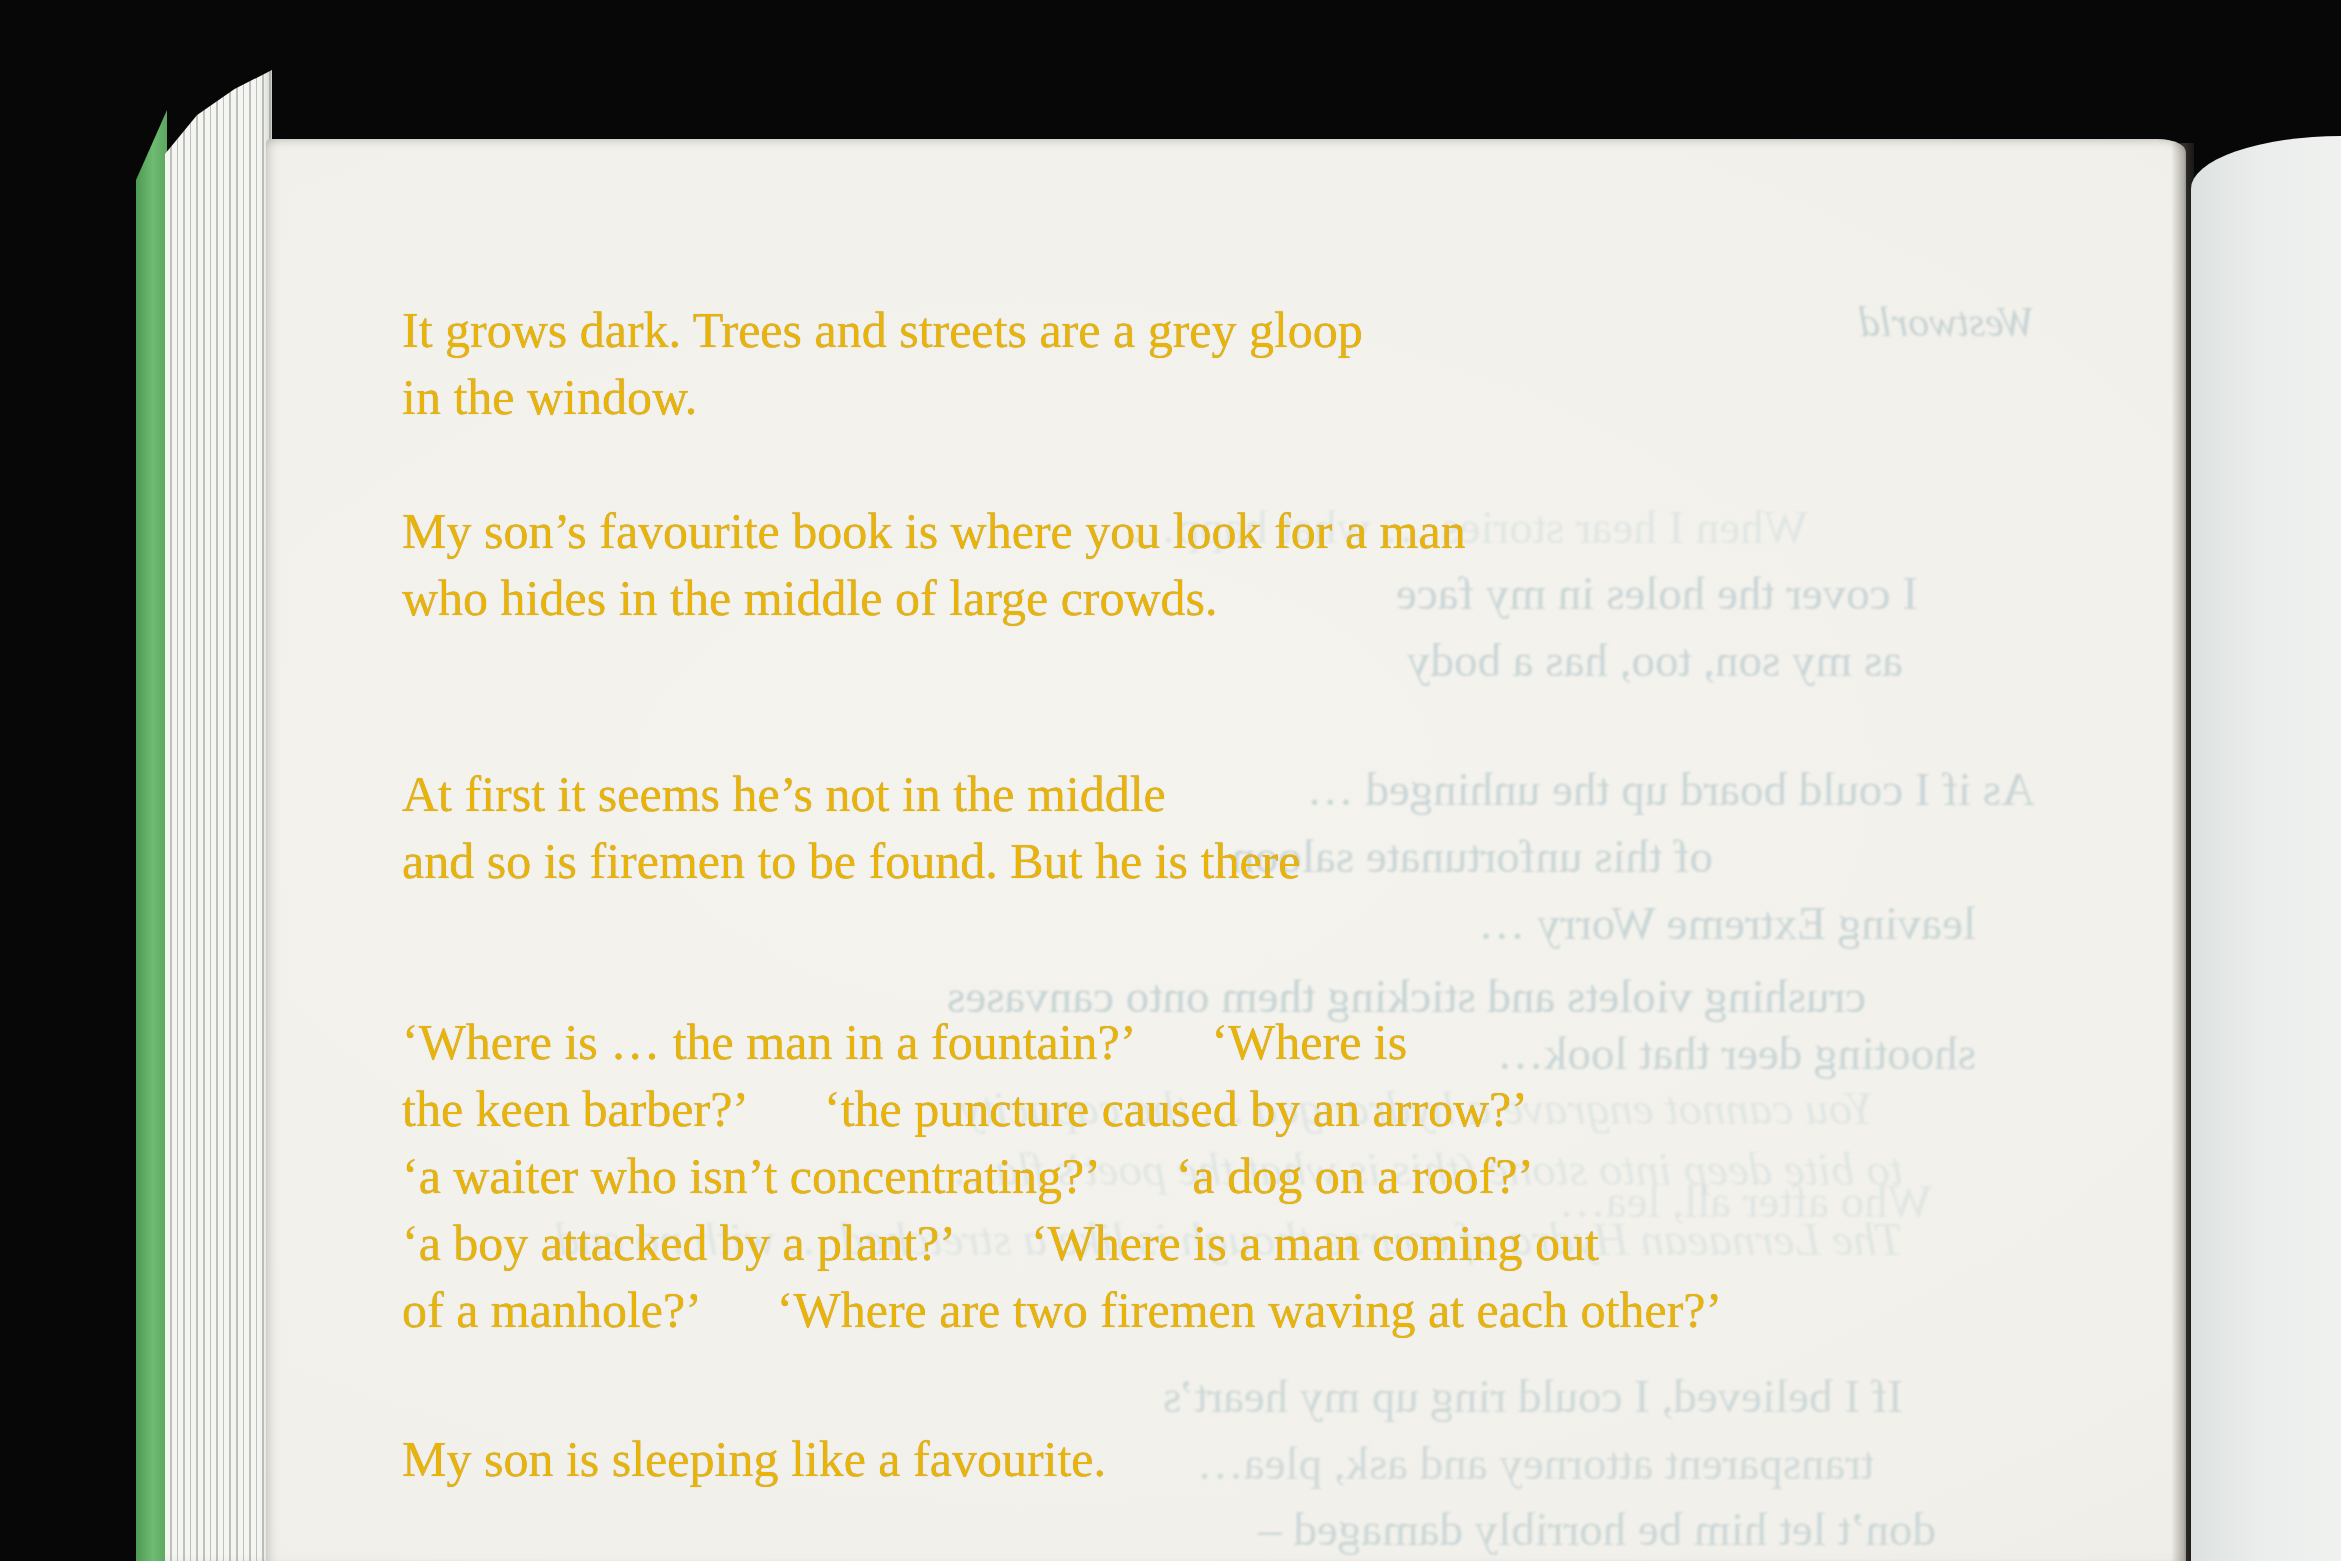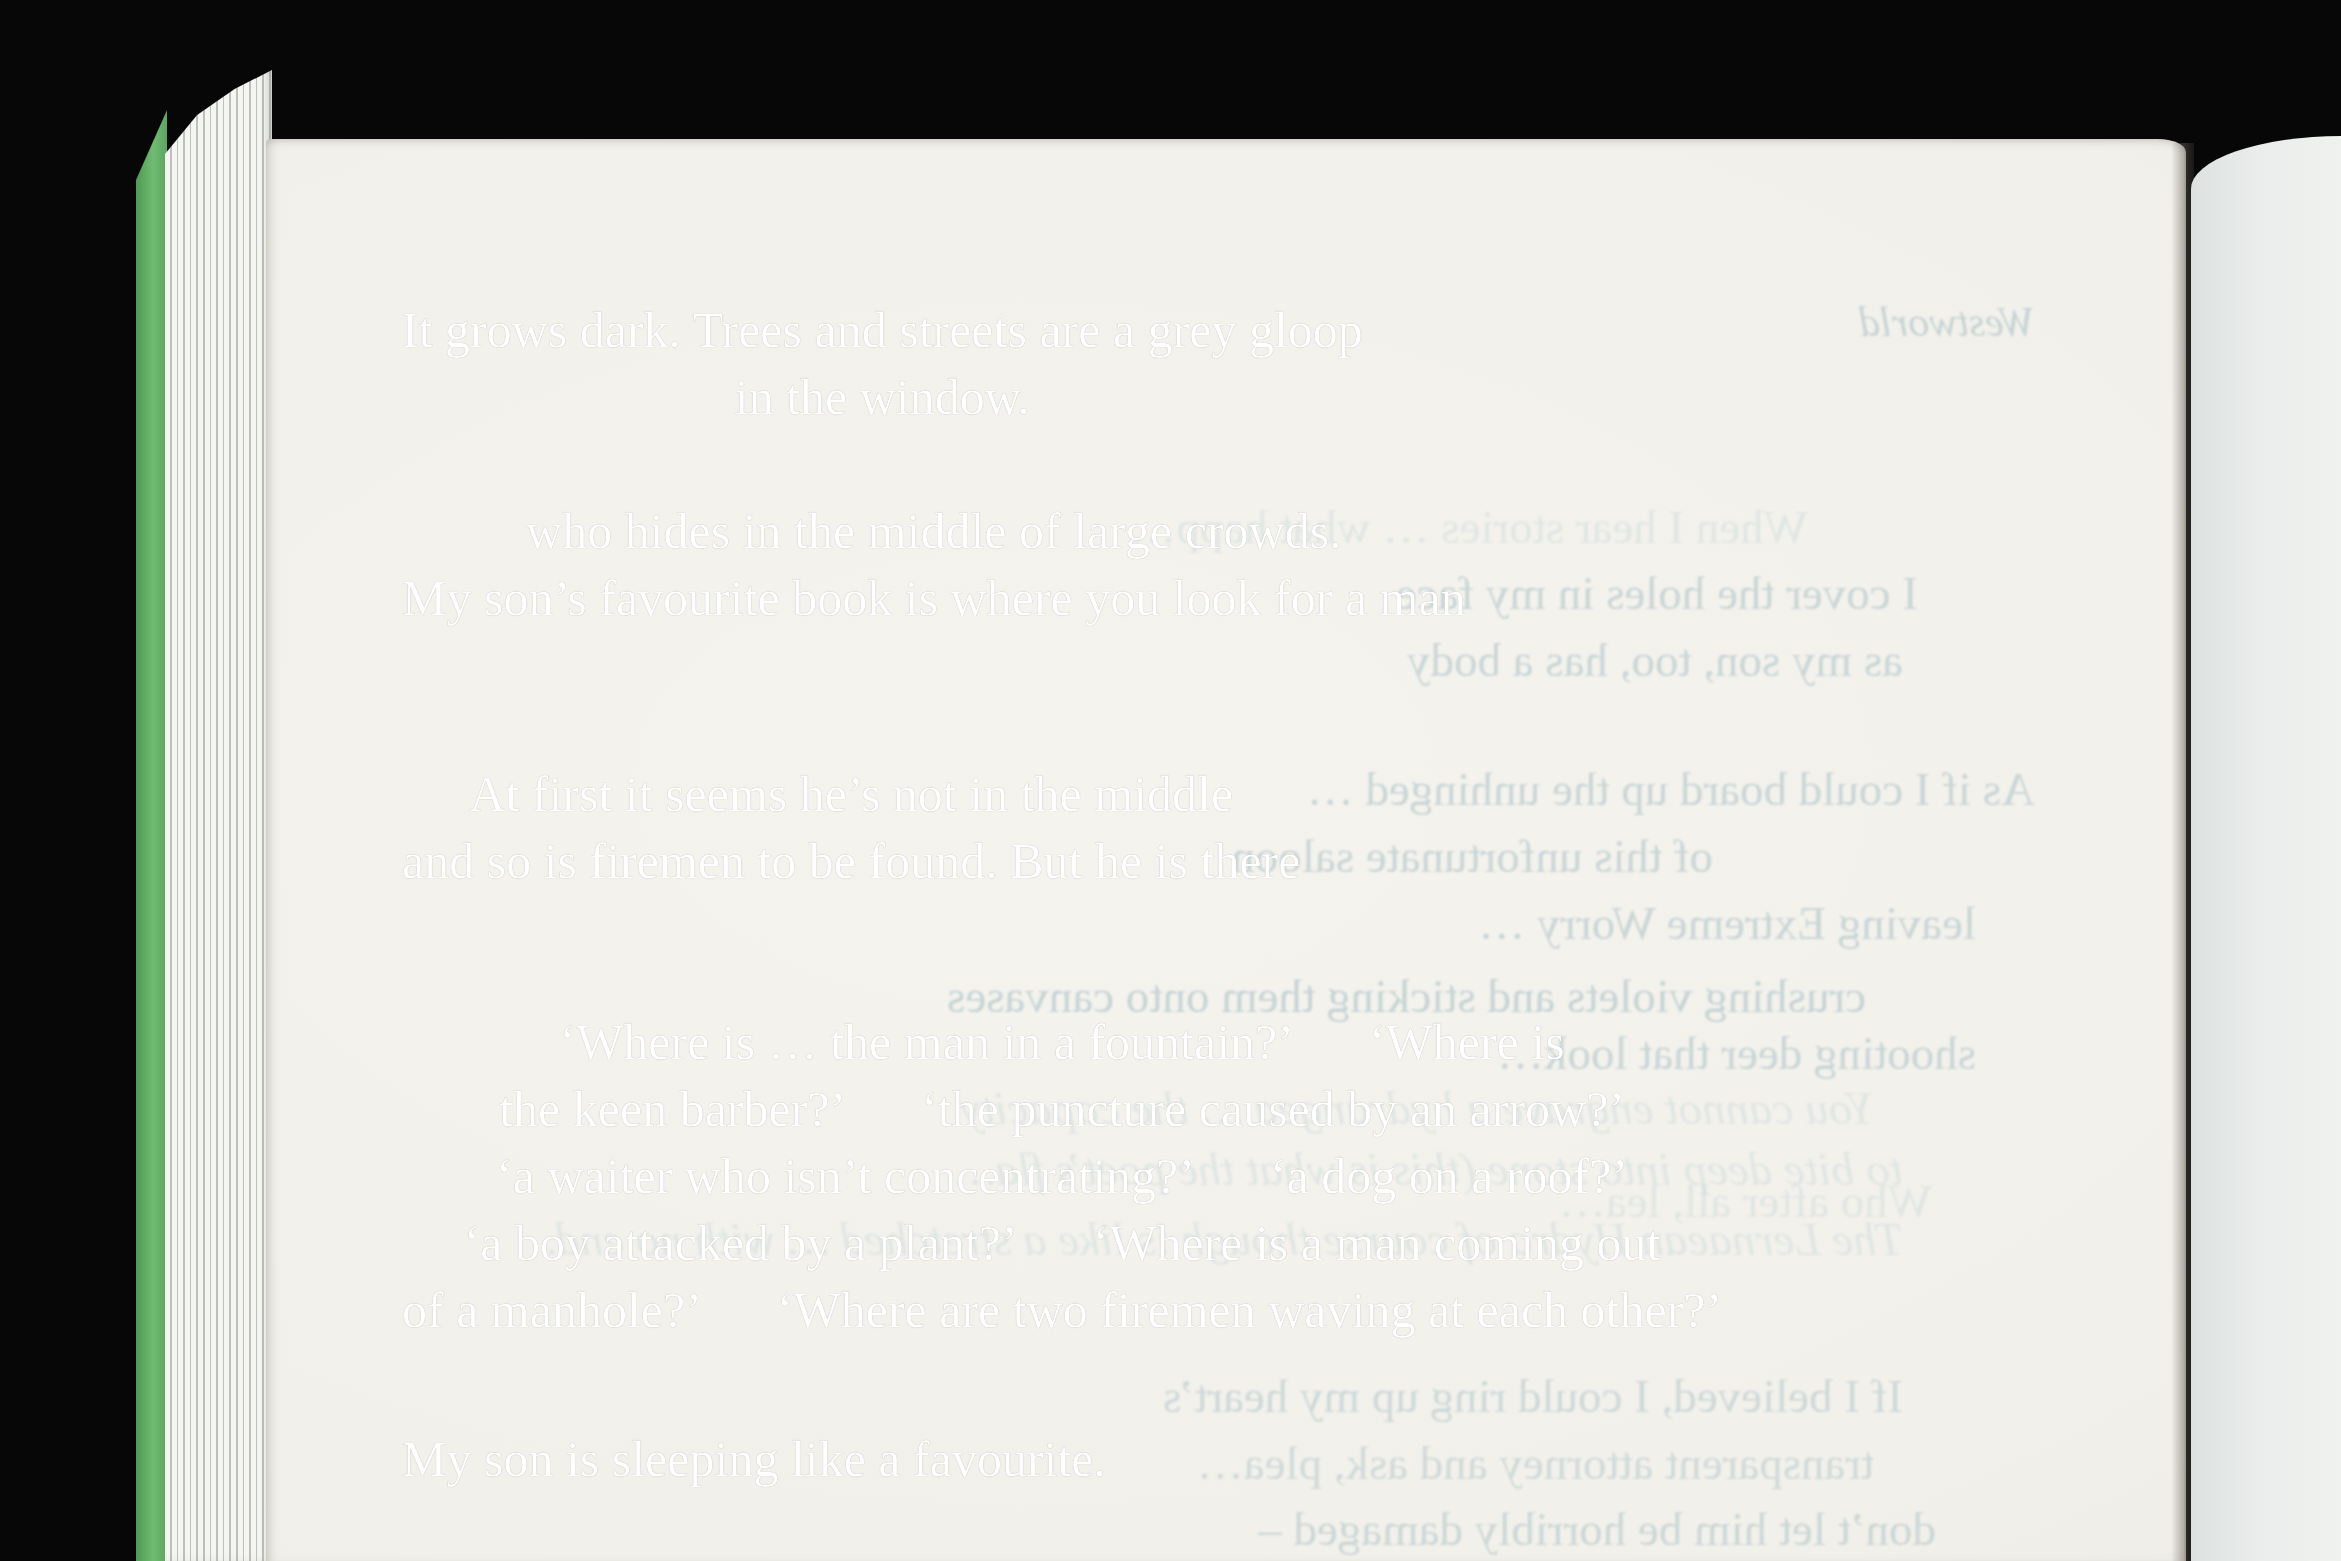--- a/index.html
+++ b/index.html
@@ -40,24 +40,23 @@
   }
   
   .page-right{
     position:absolute;left:2191px;top:136px;width:151px;height:1425px;
     background:linear-gradient(90deg,#dde1df 0%,#eaedeb 45%,#f0f2f0 100%);
     border-top-left-radius:234px 82px;
   }
   
   .stanza{
     position:absolute;left:402px;
-    font-size:50px;line-height:67px;color:#ffffff;
+    font-size:50px;line-height:67px;color:#eab308;
     text-shadow:0 0 0.7px rgba(40,38,30,.45);
     white-space:pre;
-    text-align:center;
   }
   .s1{top:297px}.s2{top:498px}.s3{top:761px}.s4{top:1009px}.s5{top:1426px}
   
   .ghost{
     position:absolute;white-space:nowrap;
     transform:scaleX(-1);transform-origin:0 50%;
     font-size:47px;line-height:47px;color:#c3d1d3;
     filter:blur(1px);opacity:.85;
   }
   .ghost.it{font-style:italic;}
@@ -101,19 +100,19 @@
       <div id="g10" class="ghost it lite">You cannot engrave a hydrangea … the capacity</div>
       <div id="g11" class="ghost it lite">to bite deep into stone (this is what the poet’s fla…</div>
       <div id="g12" class="ghost lite">Who after all, lea…</div>
       <div id="g13" class="ghost it lite">The Lernaean Hydra of course though is like a stretched … with no end.</div>
       <div id="g14" class="ghost">If I believed, I could ring up my heart’s</div>
       <div id="g15" class="ghost">transparent attorney and ask, plea…</div>
       <div id="g16" class="ghost">don’t let him be horribly damaged –</div>
     </div>
   <div id="poem">
       <div class="stanza s1"><div class="poem-line">It grows dark. Trees and streets are a grey gloop</div><div class="poem-line">in the window.</div></div>
-      <div class="stanza s2"><div class="poem-line">who hides in the middle of large crowds.</div><div class="poem-line">My son’s favourite book is where you look for a man</div></div>
+      <div class="stanza s2"><div class="poem-line">My son’s favourite book is where you look for a man</div><div class="poem-line">who hides in the middle of large crowds.</div></div>
       <div class="stanza s3"><div class="poem-line">At first it seems he’s not in the middle</div><div class="poem-line">and so is firemen to be found. But he is there</div></div>
       <div class="stanza s4"><div class="poem-line">‘Where is … the man in a fountain?’  ‘Where is</div><div class="poem-line">the keen barber?’  ‘the puncture caused by an arrow?’</div><div class="poem-line">‘a waiter who isn’t concentrating?’  ‘a dog on a roof?’</div><div class="poem-line">‘a boy attacked by a plant?’  ‘Where is a man coming out</div><div class="poem-line">of a manhole?’  ‘Where are two firemen waving at each other?’</div></div>
       <div class="stanza s5"><div class="poem-line">My son is sleeping like a favourite.</div></div>
     </div>
 </div>
 
 
 </body></html>

